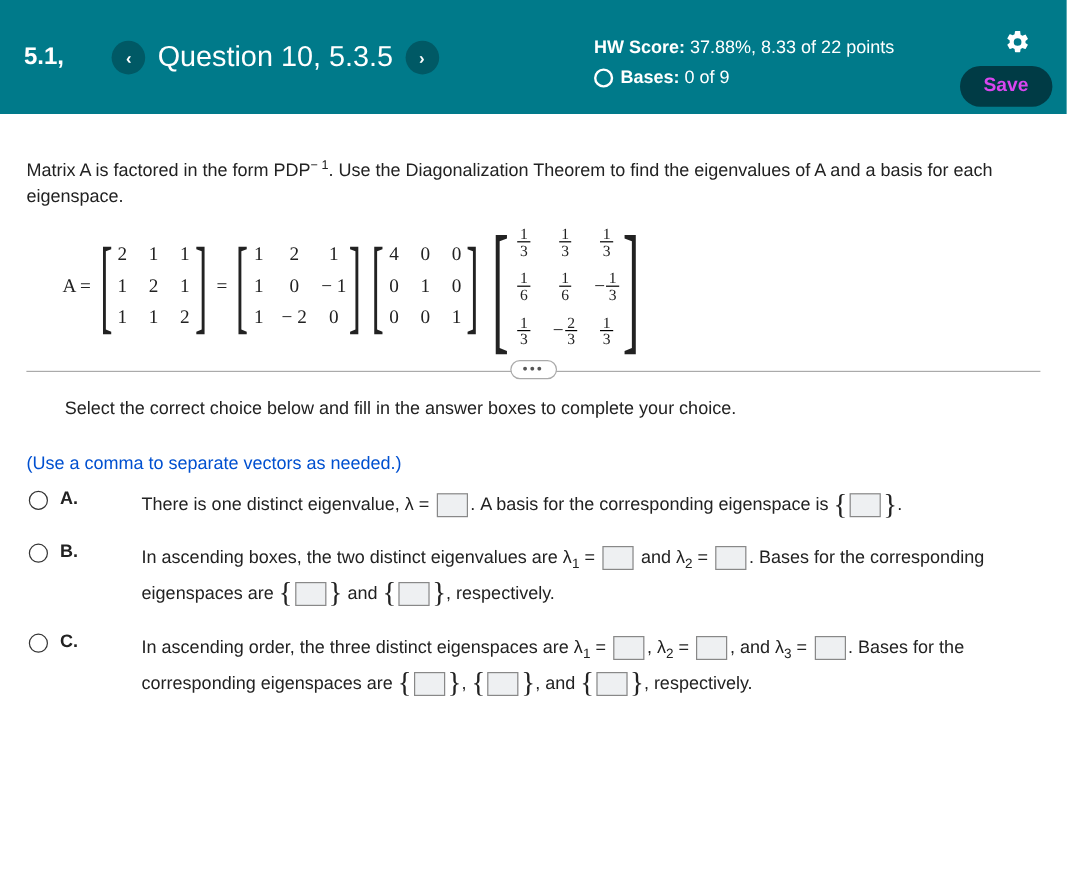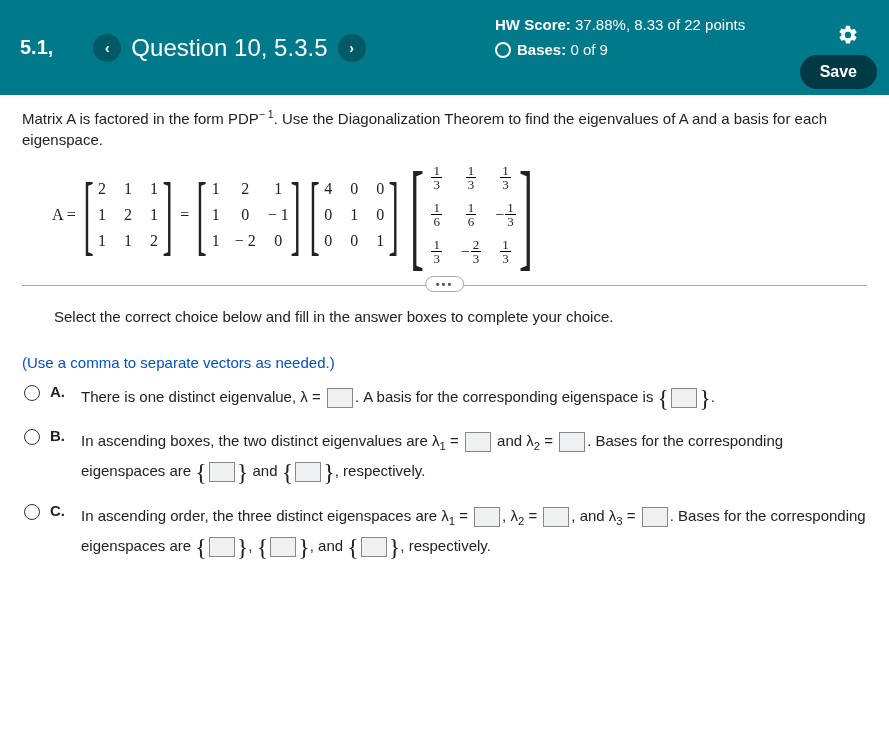--- a/index.html
+++ b/index.html
@@ -42,21 +42,21 @@
       font-size: 14px;
       font-weight: bold;
     }
     .question-title {
       font-size: 24px;
       font-weight: normal;
     }
     .score-block {
       position: absolute;
       left: 495px;
-      top: 14px;
+      top: 29px;
       font-size: 15px;
       line-height: 1.5;
     }
     .score-block .hw { font-weight: bold; }
     .score-block .pts-row { display: flex; align-items: center; gap: 6px; margin-top: 2px;}
     .pts-circle {
       width: 16px;
       height: 16px;
       border: 2px solid #fff;
       border-radius: 50%;
@@ -67,29 +67,29 @@
       right: 30px;
       top: 24px;
       cursor: pointer;
     }
     .gear svg { width: 22px; height: 22px; fill: #fff; }
     .save-btn {
       position: absolute;
       right: 12px;
       top: 55px;
       background: #003b45;
-      color: #ffffff;
+      color: #d946ef;
       font-weight: bold;
       font-size: 16px;
       padding: 8px 20px;
       border-radius: 20px;
       cursor: pointer;
     }
     .content {
-      padding: 12px 22px;
+      padding: 36px 22px;
       font-size: 15px;
       color: #222;
     }
     .instr { margin-bottom: 14px; line-height: 1.4; }
     sup { font-size: 0.7em; vertical-align: super; }
     .math-row {
       display: flex;
       align-items: center;
       gap: 6px;
       margin: 10px 0 20px 30px;
@@ -168,21 +168,21 @@
     }
     .radio {
       width: 16px; height: 16px;
       border: 1.5px solid #333;
       border-radius: 50%;
       flex-shrink: 0;
       margin-top: 2px;
       cursor: pointer;
     }
     .clabel { font-weight: bold; margin-right: 6px; }
-    .ctext { line-height: 1.9; font-size: 15px; }
+    .ctext { line-height: 1.9; font-size: 15px; margin-left: 37px; }
     .box {
       display: inline-block;
       width: 26px;
       height: 20px;
       border: 1px solid #888;
       background: #eef0f2;
       vertical-align: middle;
       margin: 0 2px;
     }
     .brace-box {

